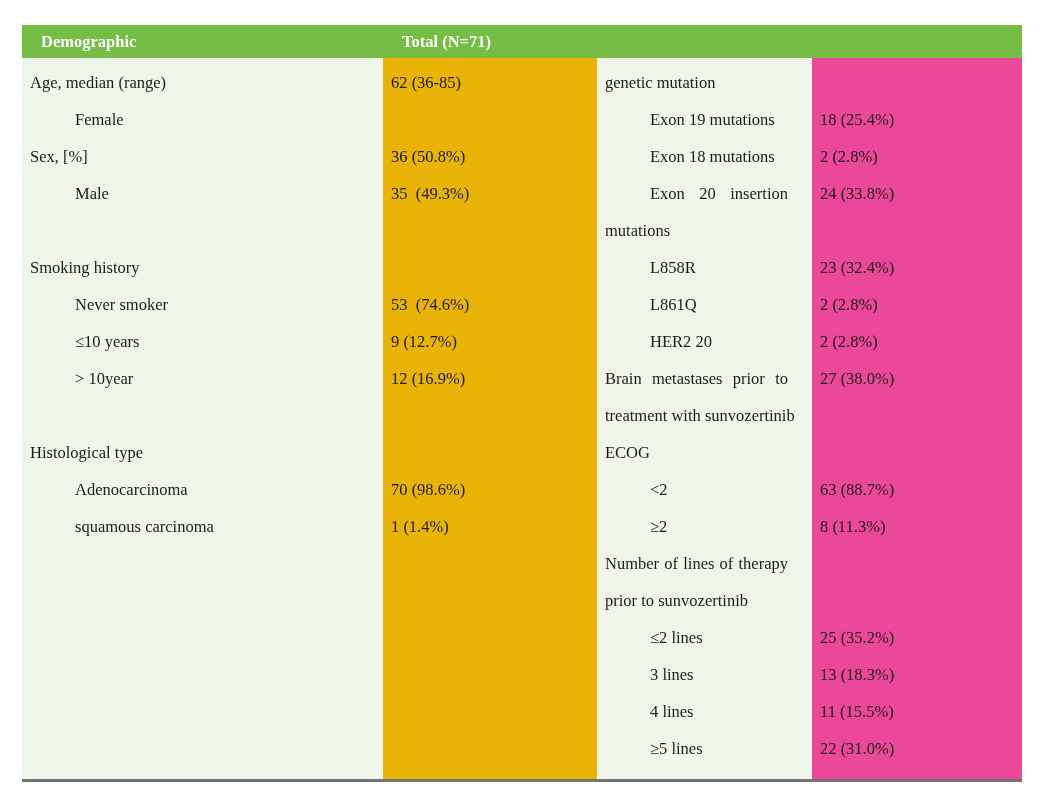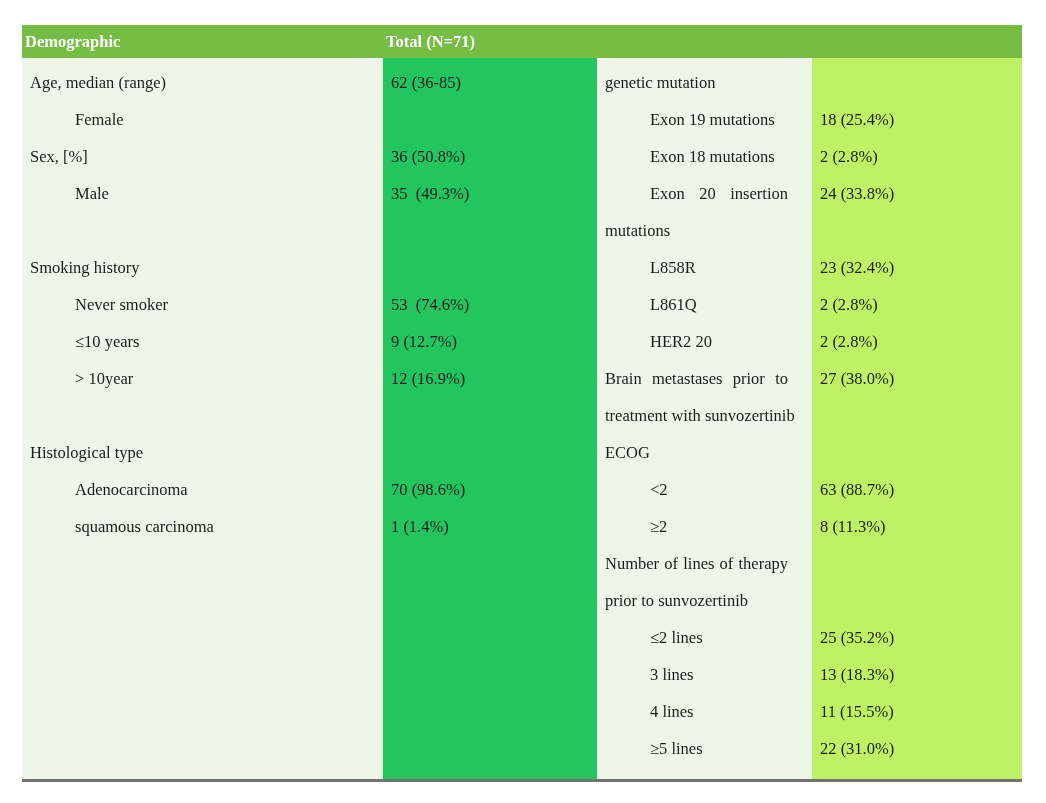--- a/index.html
+++ b/index.html
@@ -20,35 +20,35 @@
     width: 1000px;
   }
   .tbl-header {
     display: flex;
     height: 33px;
     background: #76bd45;
     color: #ffffff;
     font-weight: bold;
     font-size: 16.5px;
   }
-  .hcell { line-height: 33px; padding-left: 3px; box-sizing: border-box; }
+  .hcell { line-height: 33px; padding-left: 19px; box-sizing: border-box; }
   .hcell.c1 { width: 361px; }
   .hcell.c2 { flex: 1; }
   .tbl-body {
     display: flex;
     height: 721px;
     border-bottom: 3px solid #737373;
     font-size: 16.5px;
     color: #1c1c1c;
   }
   .col { padding-top: 6px; box-sizing: border-box; }
   .col.c1 { width: 361px; background: #eef6e9; }
-  .col.c2 { width: 214px; background: #22c55e; }
+  .col.c2 { width: 214px; background: #eab308; }
   .col.c3 { width: 215px; background: #eef6e9; }
-  .col.c4 { width: 210px; background: #bef264; }
+  .col.c4 { width: 210px; background: #ec4899; }
   .ln {
     height: 37px;
     line-height: 37px;
     padding-left: 8px;
     box-sizing: border-box;
     white-space: pre;
     overflow: visible;
   }
   .ln.ind { padding-left: 53px; }
   .ln.jf {

